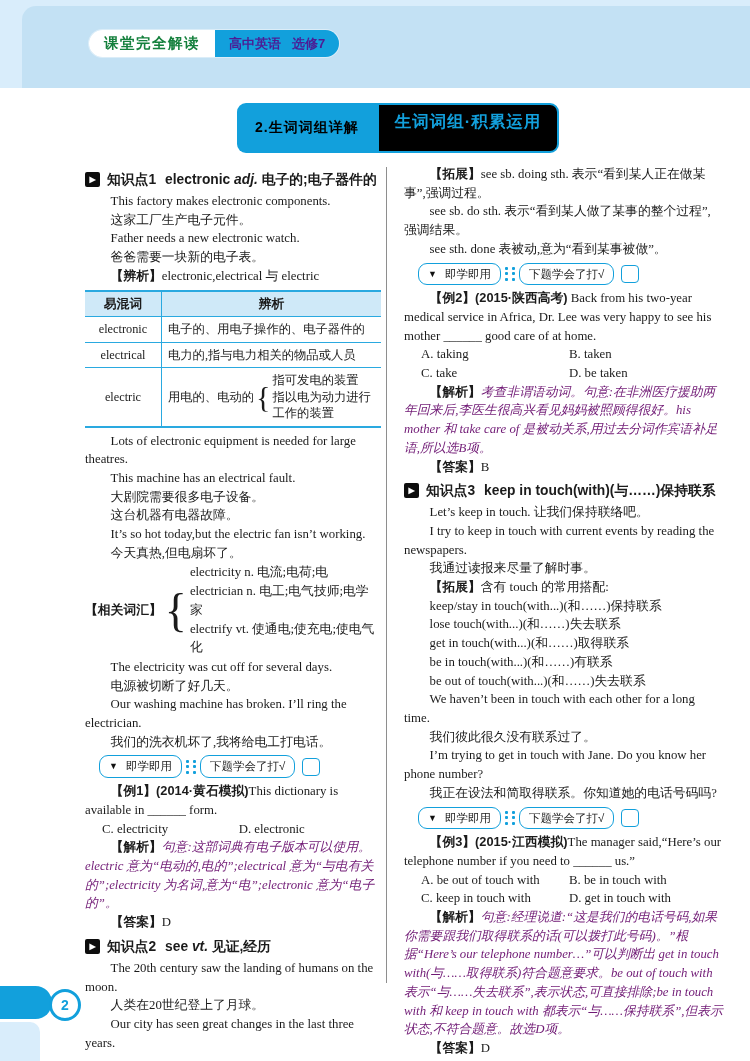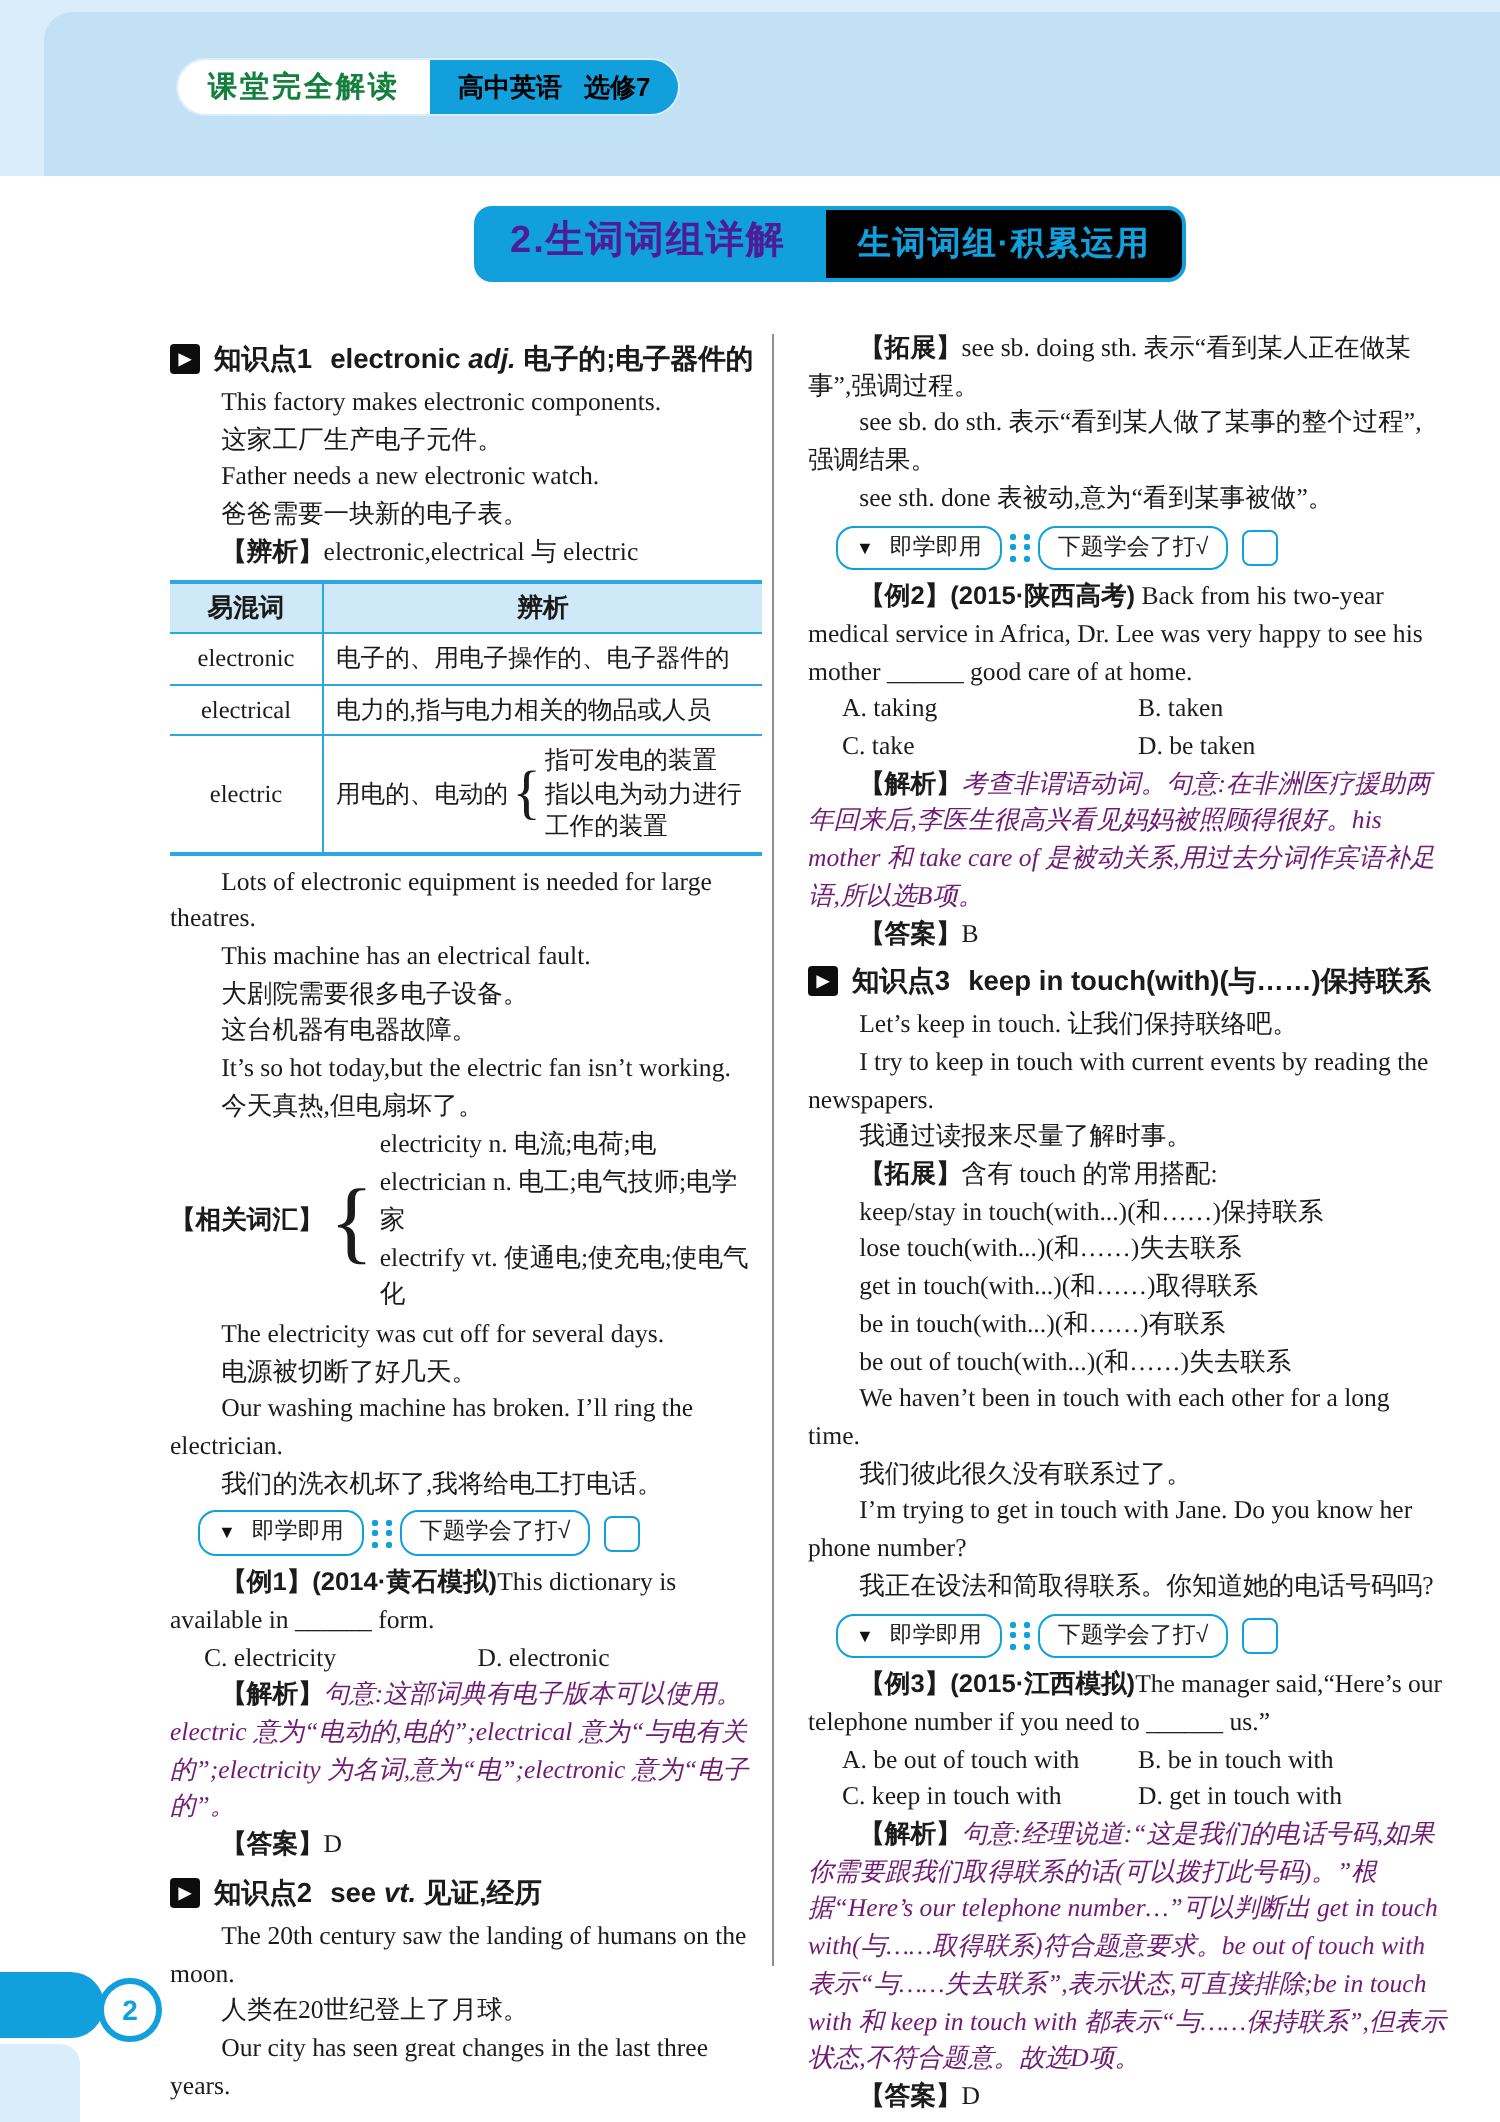--- a/index.html
+++ b/index.html
@@ -5,24 +5,24 @@
   html,body{margin:0;padding:0;}
   .page{position:relative;width:750px;height:1061px;background:#ffffff;overflow:hidden;
         font-family:"Liberation Serif",serif;color:#1b1b1b;}
   
   .topband{position:absolute;left:0;top:0;width:750px;height:88px;background:#d9edfb;}
   .topband-inner{position:absolute;left:22px;top:6px;right:0;bottom:0;background:#c3e1f4;border-radius:14px 0 0 0;}
   .brandpill{position:absolute;left:89px;top:30px;height:27px;display:flex;align-items:stretch;
              border-radius:14px;overflow:hidden;font-family:"Liberation Sans",sans-serif;font-weight:bold;
              box-shadow:0 0 0 1px rgba(255,255,255,.4);}
   .brandpill .whiteseg{background:#fff;color:#15803d;font-size:14.5px;padding:0 15px;display:flex;align-items:center;letter-spacing:1.5px;}
-  .brandpill .blueseg{background:#12a0dc;color:#000000;font-size:13px;padding:0 14px;display:flex;align-items:center;gap:11px;}
+  .brandpill .blueseg{background:#12a0dc;color:#4c1d95;font-size:13px;padding:0 14px;display:flex;align-items:center;gap:11px;}
   
   .titlebar{position:absolute;left:237px;top:103px;display:flex;font-family:"Liberation Sans",sans-serif;font-weight:bold;}
-  .titlebar .tleft{background:#12a0dc;color:#4c1d95;font-size:19px;padding:4px 18px;border-radius:9px 0 0 9px;letter-spacing:1px;}
+  .titlebar .tleft{background:#12a0dc;color:#000000;font-size:14px;padding:16px 18px;border-radius:9px 0 0 9px;letter-spacing:1px;}
   .titlebar .tright{background:#000000;color:#12a0dc;border:2px solid #12a0dc;font-size:16.5px;padding:6px 16px;border-radius:0 9px 9px 0;letter-spacing:1px;}
   
   .divider{position:absolute;left:386px;top:167px;width:1px;height:816px;background:#8e8e8e;}
   .col{position:absolute;top:165px;font-size:12.8px;line-height:18.7px;}
   .colL{left:85px;width:296px;}
   .colR{left:404px;width:319px;}
   .p{text-indent:2em;}
   .en{font-family:"Liberation Serif",serif;}
   .b{font-family:"Liberation Sans",sans-serif;font-weight:bold;}
   .i{font-style:italic;}

